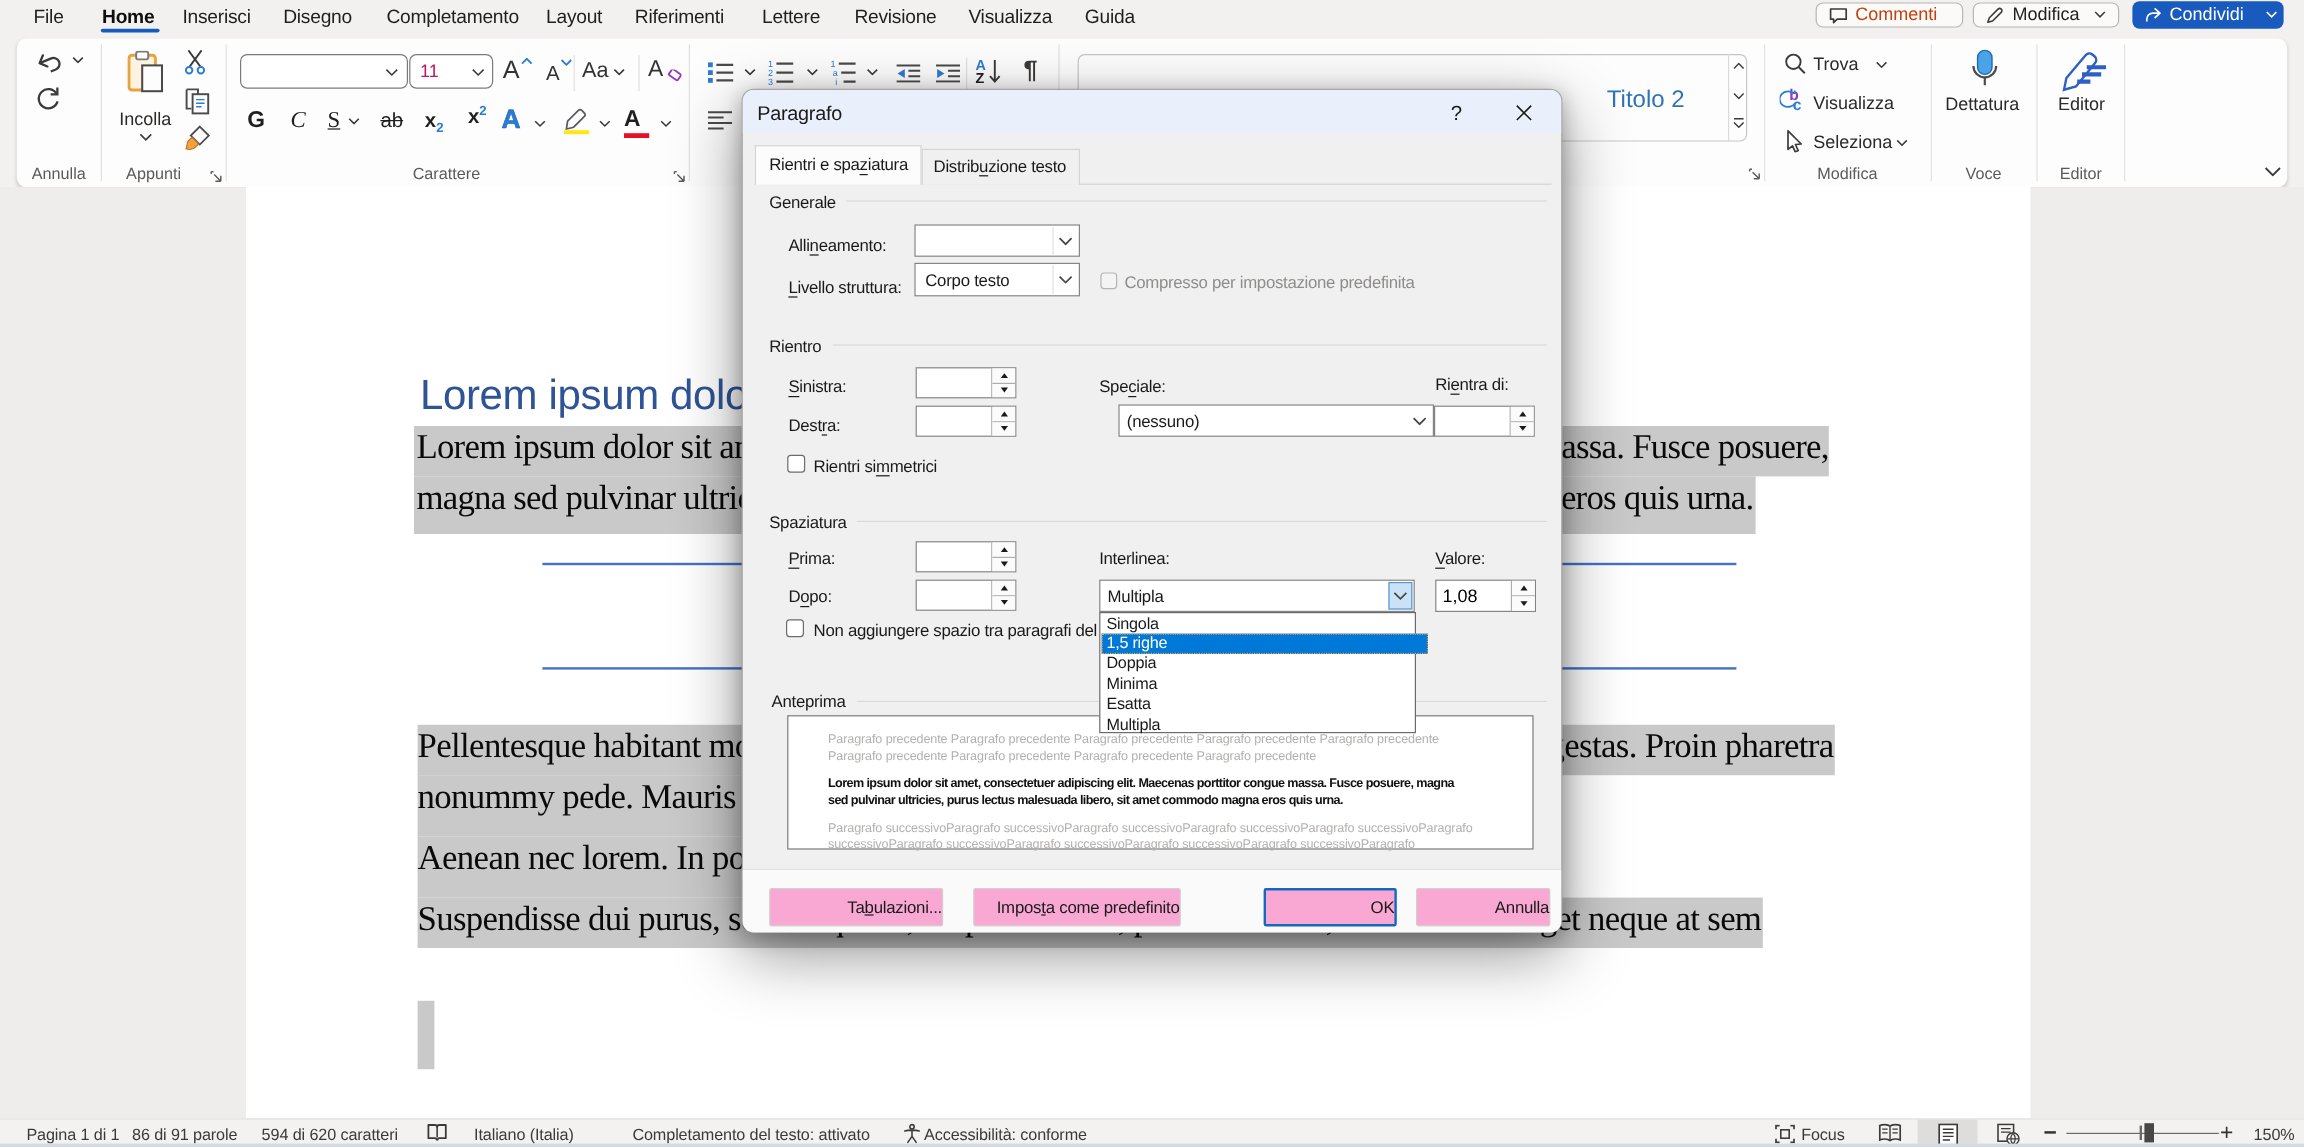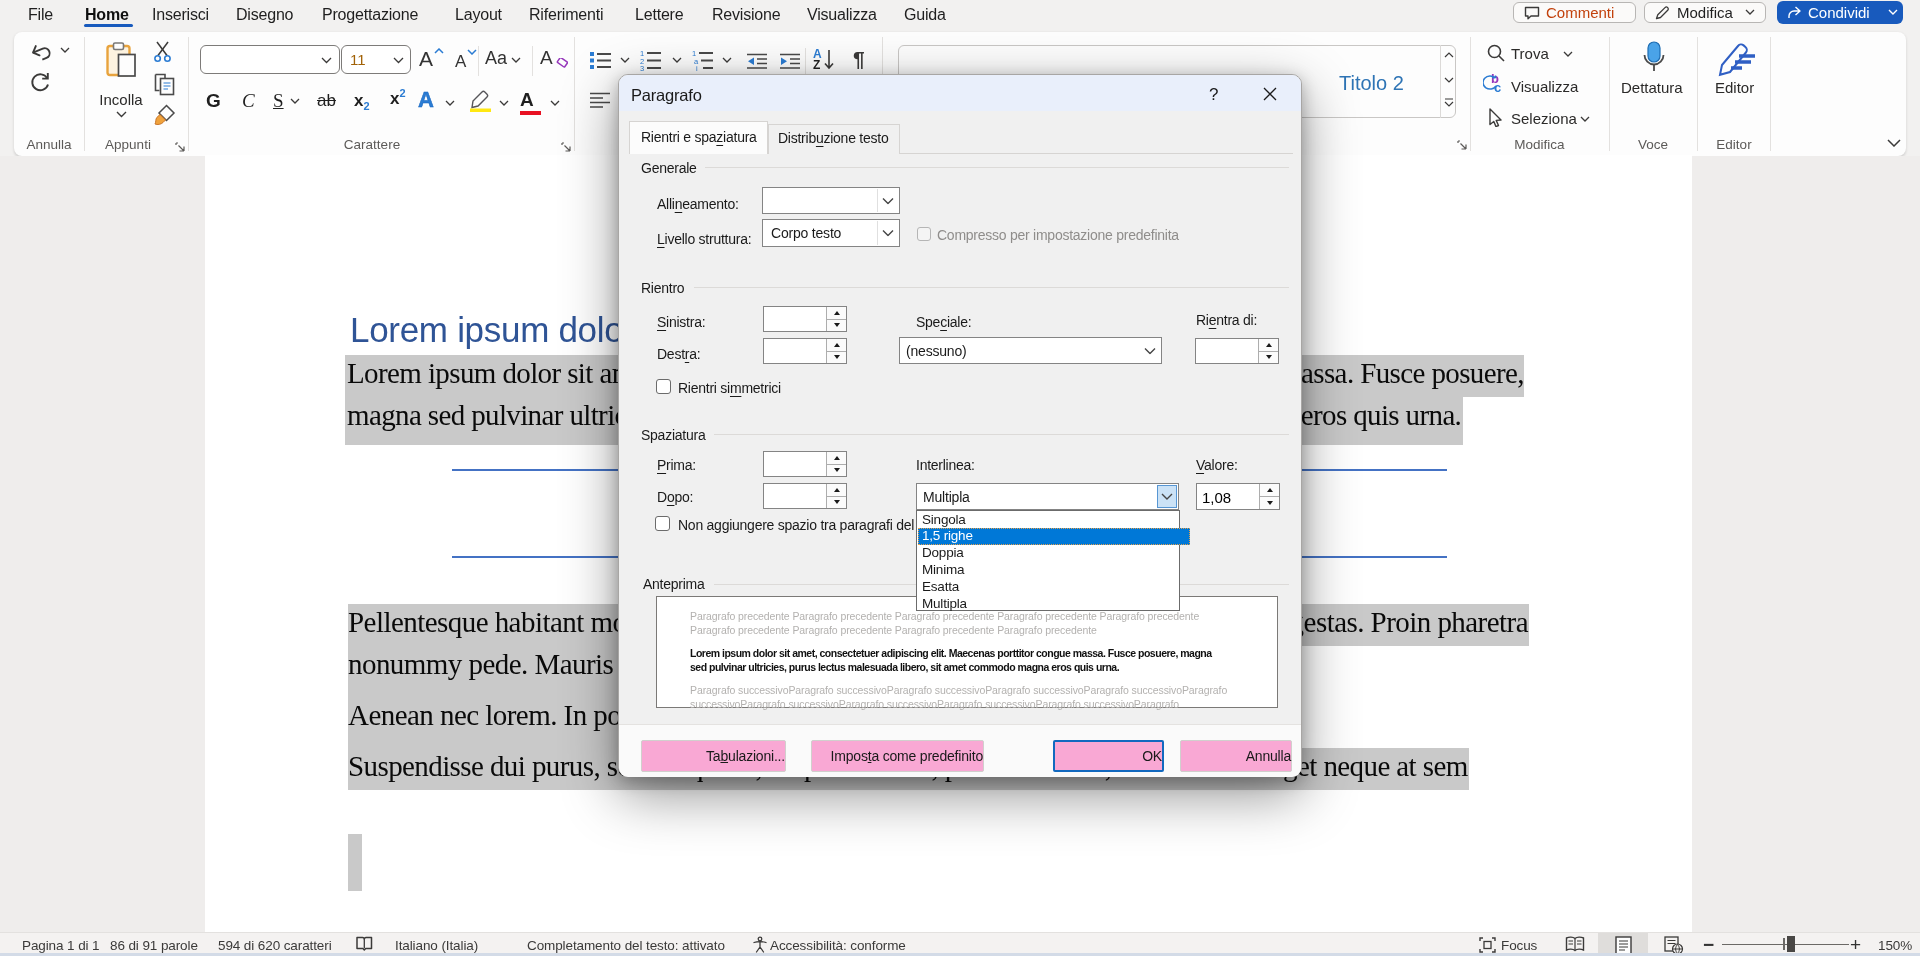--- a/index.html
+++ b/index.html
@@ -57,21 +57,21 @@
   .pvb { color:#111; font-weight:bold; letter-spacing:-0.5px; }
 </style>
 </head>
 <body>
 
 <div id="tabrow" class="abs">
   <span class="tab" style="left:28px">File</span>
   <span class="tab" style="left:85px; font-weight:bold; color:#0f0f0f">Home</span>
   <span class="tab" style="left:152px">Inserisci</span>
   <span class="tab" style="left:236px">Disegno</span>
-  <span class="tab" style="left:322px">Progettazione</span>
+  <span class="tab" style="left:322px">Completamento</span>
   <span class="tab" style="left:455px">Layout</span>
   <span class="tab" style="left:529px">Riferimenti</span>
   <span class="tab" style="left:635px">Lettere</span>
   <span class="tab" style="left:712px">Revisione</span>
   <span class="tab" style="left:807px">Visualizza</span>
   <span class="tab" style="left:904px">Guida</span>
   <div id="homeu"></div>
 
   <div class="topbtn" style="left:1513px; width:123px;"></div>
   <svg class="abs" style="left:1524px; top:6px;" width="16" height="15" viewBox="0 0 16 15">
@@ -150,21 +150,21 @@
   <svg class="abs" style="left:161px; top:110px;" width="10" height="10" viewBox="0 0 10 10">
       <path d="M1 1 V3 M1 1 H3 M9 9 H4.5 M9 9 V4.5 M3.5 3.5 L9 9" stroke="#5c5a58" stroke-width="1.2" fill="none"></path>
     </svg>
 
   <div class="abs" style="left:186px; top:13px; width:140px; height:29px; background:#fff; border:1px solid #7d7b79; border-radius:6px;">
     <svg class="abs" style="right:7px; top:11px;" width="11" height="7" viewBox="0 0 11 7">
         <path d="M1 1 L5.5 5.5 L10 1" stroke="#3b3a39" stroke-width="1.3" fill="none"></path>
       </svg>
   </div>
   <div class="abs" style="left:327px; top:13px; width:70px; height:29px; background:#fff; border:1px solid #7d7b79; border-radius:6px;">
-    <span class="abs" style="left:8px; top:5px; font-size:15px; color:#a16207;">11</span>
+    <span class="abs" style="left:8px; top:5px; font-size:15px; color:#be185d;">11</span>
     <svg class="abs" style="right:6px; top:11px;" width="11" height="7" viewBox="0 0 11 7">
         <path d="M1 1 L5.5 5.5 L10 1" stroke="#3b3a39" stroke-width="1.3" fill="none"></path>
       </svg>
   </div>
   <span class="abs" style="left:405px; top:15px; font-size:21px; color:#333;">A</span>
   <svg class="abs" style="left:420px; top:16px;" width="10" height="6" viewBox="0 0 10 6">
       <path d="M1 5 L5 1 L9 5" stroke="#2b7cd3" stroke-width="1.5" fill="none"></path>
     </svg>
   <span class="abs" style="left:441px; top:20px; font-size:17px; color:#333;">A</span>
   <svg class="abs" style="left:453px; top:17px;" width="10" height="6" viewBox="0 0 10 6">
@@ -435,21 +435,21 @@
   <div class="spin" style="left:144px; top:263px; width:84px; height:26px;">
       <div class="btns">
         <div>
           <div class="tri-up"></div>
         </div>
         <div>
           <div class="tri-dn"></div>
         </div>
       </div>
     </div>
-  <div class="combo" style="left:280px; top:262px; width:263px; height:27px;">
+  <div class="combo" style="left:313px; top:262px; width:263px; height:27px;">
     <span class="ctext" style="left:6px;">(nessuno)</span>
     <svg class="cchev" width="12" height="7" viewBox="0 0 12 7">
         <path d="M1 1 L6 6 L11 1" stroke="#454545" stroke-width="1.4" fill="none"></path>
       </svg>
   </div>
   <div class="spin" style="left:576px; top:263px; width:84px; height:26px;">
       <div class="btns">
         <div>
           <div class="tri-up"></div>
         </div>

